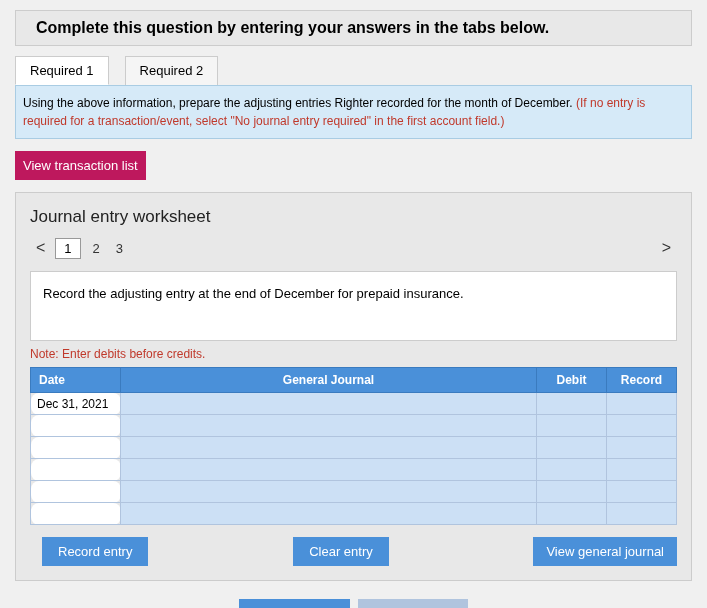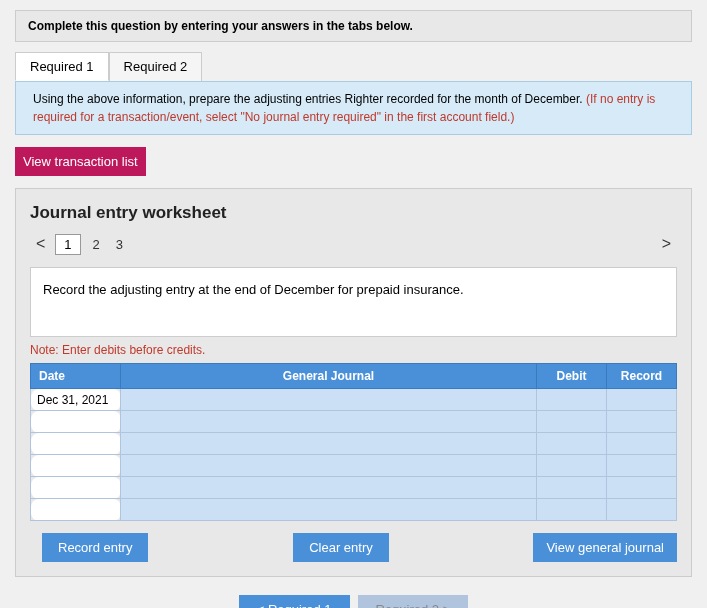--- a/index.html
+++ b/index.html
@@ -11,48 +11,48 @@
       min-height: 608px;
     }
     .page-wrapper {
       width: 707px;
       background: #f0f0f0;
       padding: 10px 15px;
     }
     .instruction-bar {
       background: #e8e8e8;
       border: 1px solid #ccc;
-      padding: 8px 12px;
-      font-size: 12px;
+      padding: 8px 20px;
+      font-size: 16px;
       font-weight: bold;
       margin-bottom: 10px;
     }
     .tabs-row {
       display: flex;
-      gap: 0;
+      gap: 16px;
       margin-bottom: 0;
     }
     .tab {
       padding: 6px 14px;
       border: 1px solid #ccc;
       background: #f5f5f5;
       cursor: pointer;
       font-size: 13px;
       border-bottom: none;
     }
     .tab.active {
       background: #fff;
       border-bottom: 1px solid #fff;
       font-weight: normal;
       z-index: 2;
     }
     .info-box {
       background: #d6eaf8;
       border: 1px solid #a9cce3;
-      padding: 8px 17px;
+      padding: 8px 7px;
       font-size: 12px;
       line-height: 1.5;
       margin-bottom: 12px;
     }
     .info-box span.highlight {
       color: #c0392b;
     }
     .btn-view-transaction {
       background: #be185d;
       color: #fff;
@@ -62,21 +62,21 @@
       cursor: pointer;
       margin-bottom: 12px;
     }
     .worksheet-container {
       background: #e8e8e8;
       border: 1px solid #ccc;
       padding: 14px 14px 14px 14px;
     }
     .worksheet-title {
       font-size: 17px;
-      font-weight: bold;
+      font-weight: normal;
       margin-bottom: 10px;
       color: #222;
     }
     .pagination-row {
       display: flex;
       align-items: center;
       margin-bottom: 12px;
     }
     .page-arrow {
       font-size: 16px;

